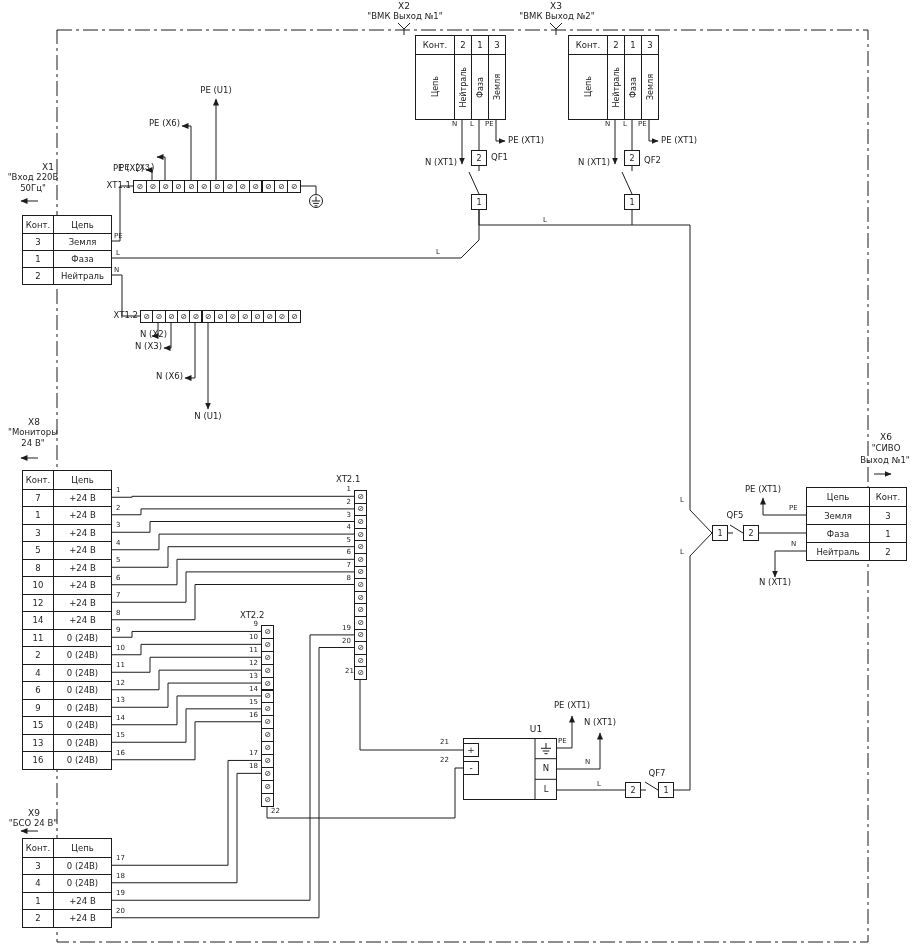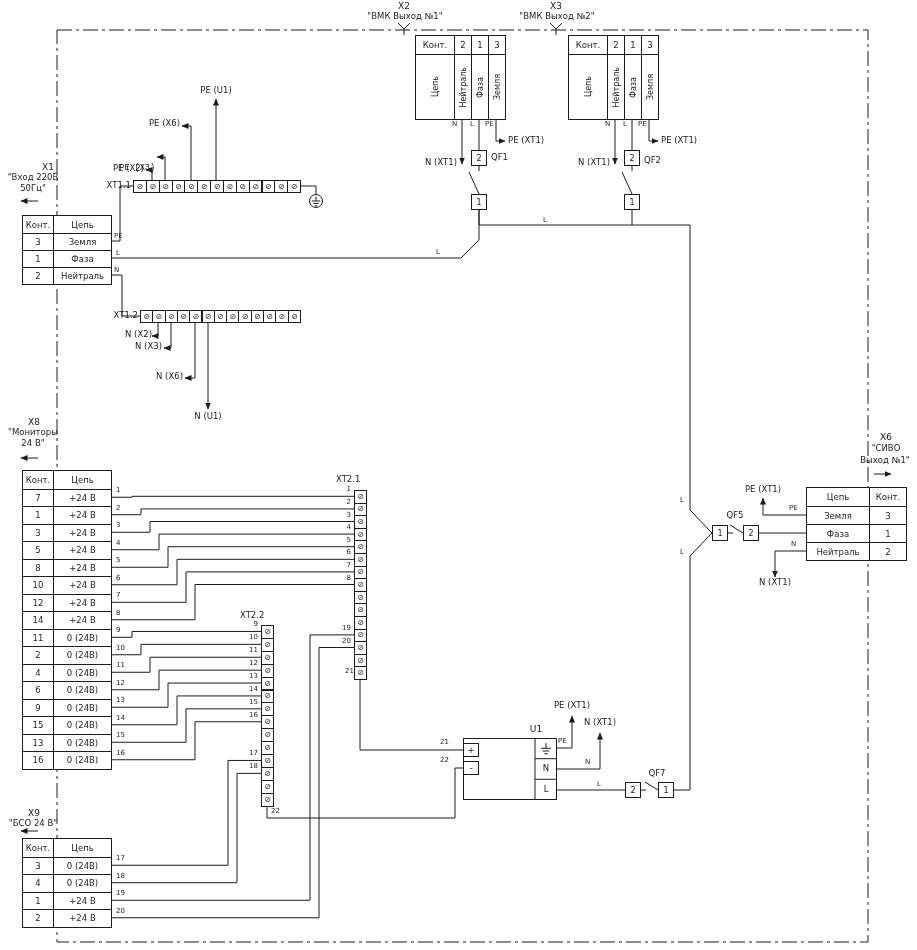--- a/index.html
+++ b/index.html
@@ -208,21 +208,21 @@
   <div class="lbl" style="left:644px;top:156px;">QF2</div>
   <div class="lbl r" style="left:564px;top:158px;width:46px;">N (XT1)</div>
   <div class="lbl" style="left:661px;top:136px;">PE (XT1)</div>
 
   <div class="lbl r" style="left:99px;top:181px;width:32px;">XT1.1</div>
   <div class="lbl r" style="left:106px;top:311px;width:32px;">XT1.2</div>
   <div class="lbl r" style="left:94px;top:164px;width:50px;">PE (X2)</div>
   <div class="lbl r" style="left:103px;top:164px;width:52px;font-family:Liberation Mono, monospace;">PE (X3)</div>
   <div class="lbl r" style="left:126px;top:119px;width:54px;">PE (X6)</div>
   <div class="lbl c" style="left:192px;top:86px;width:48px;">PE (U1)</div>
-  <div class="lbl r" style="left:104px;top:330px;width:48px;">N (X2)</div>
+  <div class="lbl r" style="left:119px;top:330px;width:48px;">N (X2)</div>
   <div class="lbl r" style="left:114px;top:342px;width:48px;">N (X3)</div>
   <div class="lbl r" style="left:133px;top:372px;width:50px;">N (X6)</div>
   <div class="lbl c" style="left:184px;top:412px;width:48px;">N (U1)</div>
 
   <div class="lbl tiny" style="left:436px;top:248px;">L</div>
   <div class="lbl tiny" style="left:543px;top:216px;">L</div>
   <div class="lbl tiny" style="left:680px;top:496px;">L</div>
   <div class="lbl tiny" style="left:680px;top:548px;">L</div>
   <div class="lbl tiny" style="left:597px;top:780px;">L</div>
 

